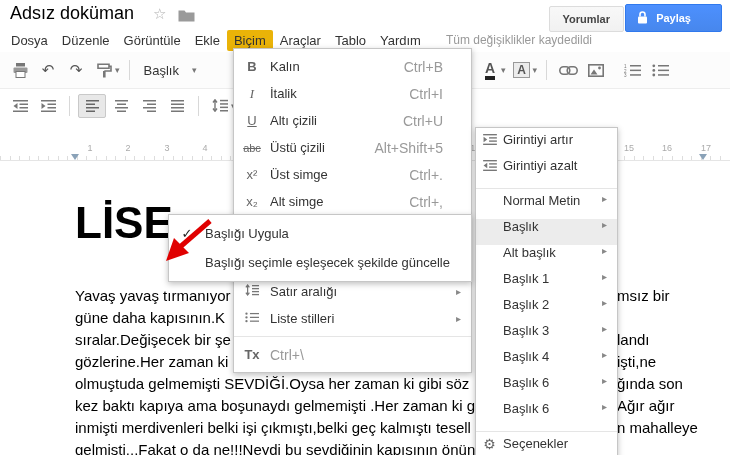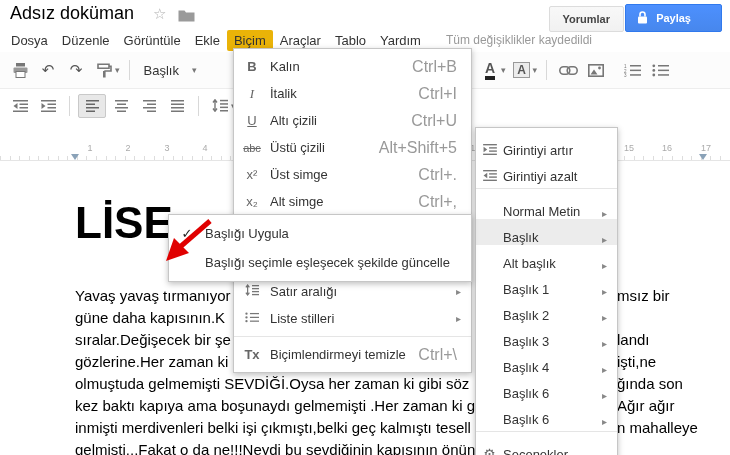--- a/index.html
+++ b/index.html
@@ -58,26 +58,26 @@
   .menu{position:absolute;background:#fff;border:1px solid #c6c6c6;
     box-shadow:0 2px 6px rgba(0,0,0,.25);padding:4px 0}
   #format-menu{left:233px;top:48px;width:237px;z-index:5}
   .mi{display:flex;align-items:center;height:27px;font-size:13px;color:#333;cursor:pointer}
   .mic{width:36px;text-align:center;flex:none;color:#666;font-size:13px}
   .mic.it{font-family:"Liberation Serif",serif;font-style:italic}
   .mic.un{text-decoration:underline}
   .mic.st{text-decoration:line-through;font-size:11px}
   .mic.tx{font-weight:bold;font-size:13px}
   .mlabel{flex:1}
-  .msc{color:#999;padding-right:14px;font-size:16px}
+  .msc{color:#999;padding-right:28px;font-size:14px}
   .marrow{color:#888;padding-right:10px;font-size:10px}
   .msep{height:1px;background:#e5e5e5;margin:4px 0}
 
   #styles-menu{left:475px;top:127px;width:141px;height:334px;z-index:6}
-  .si{display:flex;align-items:flex-end;height:26px;font-size:13px;cursor:pointer}
+  .si{display:flex;align-items:flex-start;height:26px;font-size:13px;cursor:pointer}
   .si.active{background:#ececec}
   .sic{width:27px;text-align:center;flex:none;color:#666;font-size:14px}
   .slabel{flex:1}
 
   #heading-menu{left:168px;top:214px;width:302px;z-index:7}
   .hi{display:flex;align-items:center;height:29px;font-size:13px;cursor:pointer}
   .hcheck{width:36px;text-align:center;color:#222;font-weight:bold;flex:none}
 
   .red-arrow{position:absolute;left:162px;top:217px;z-index:9;pointer-events:none}
 </style>
@@ -354,21 +354,20 @@
             <rect x="6" y="5.6" width="11" height="1.5" fill="#777"></rect>
             <rect x="6" y="10.2" width="11" height="1.5" fill="#777"></rect>
           </svg>
       </span>
       <span class="mlabel">Liste stilleri</span>
       <span class="marrow">▸</span>
     </div>
     <div class="msep"></div>
     <div class="mi">
       <span class="mic tx">Tx</span>
-      <span class="mlabel">Biçimlendirmeyi temizle</span>
       <span class="msc">Ctrl+\</span>
     </div>
   </div>
 
   <div class="menu" id="styles-menu">
     <div class="si">
       <span class="sic">
         <svg width="14" height="11" viewBox="0 0 15 12">
             <rect x="0" y="0" width="15" height="1.5" fill="#777"></rect>
             <rect x="0" y="10.5" width="15" height="1.5" fill="#777"></rect>

